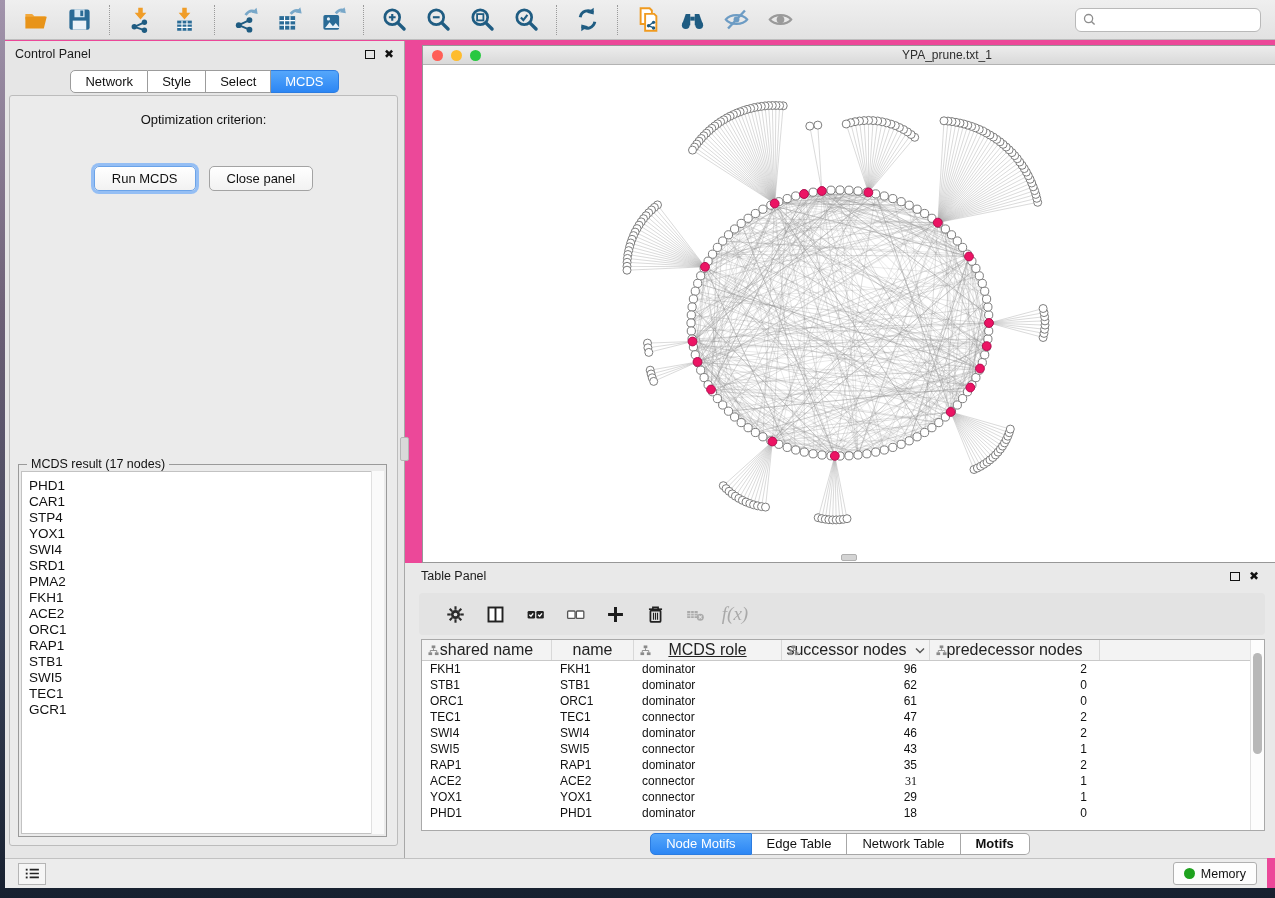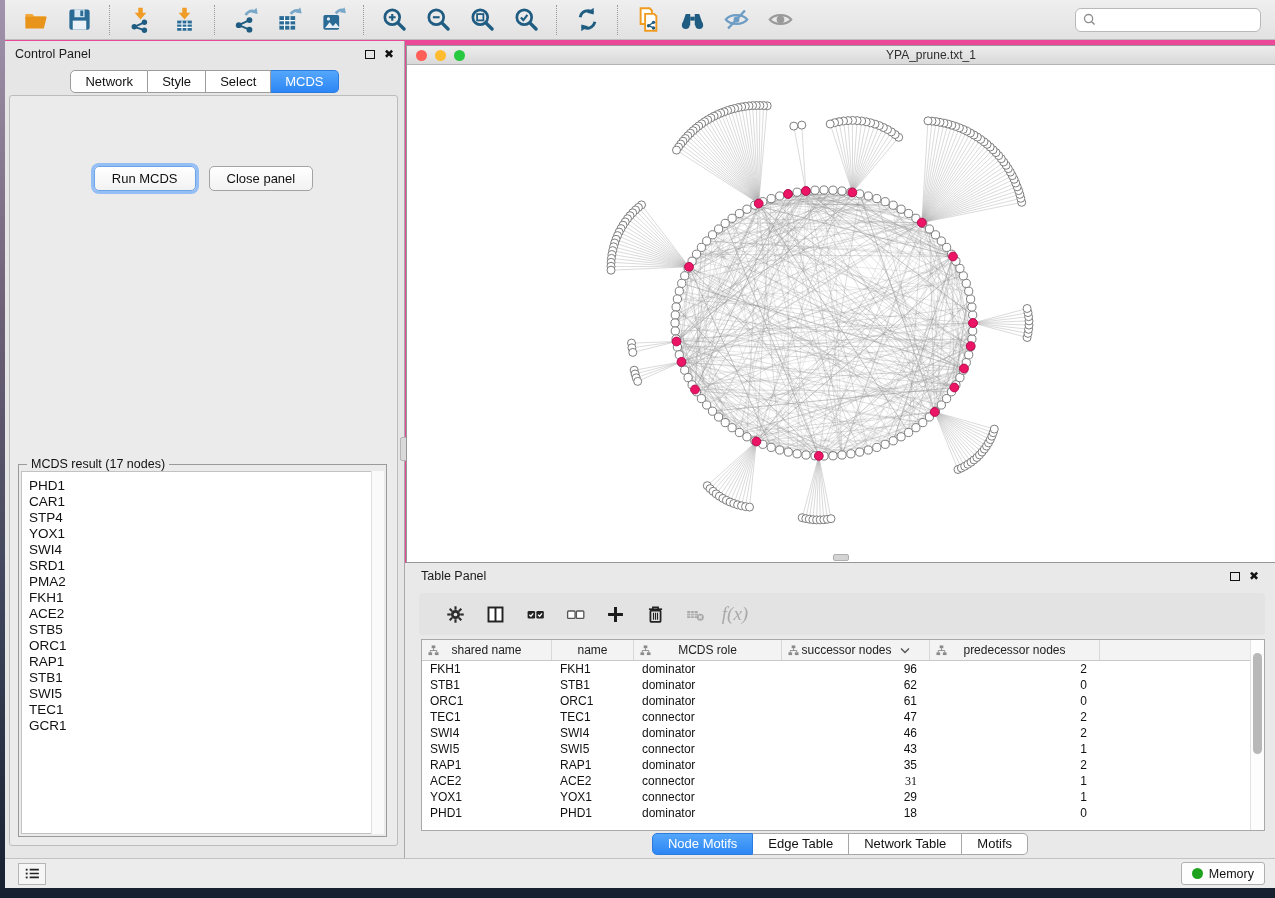--- a/index.html
+++ b/index.html
@@ -63,21 +63,21 @@
   .grouplegend { position:absolute; top:-8px; left:8px; background:#ebebeb; padding:0 4px;
     font-size:12.5px; color:#111; }
   .mcdslist { position:absolute; left:2px; right:2px; top:6px; bottom:2px; background:#fff;
     border:1px solid #c2c2c2; overflow:hidden; padding:6px 0 0 7px; }
   .mcdslist .item { font-size:13.5px; line-height:16px; color:#111; }
   .listtrack { position:absolute; right:2px; top:6px; bottom:2px; width:13px; background:#fafafa;
     border-left:1px solid #e0e0e0; }
 
   
   .rightarea { position:absolute; left:400px; top:0; right:0; bottom:0; }
-  .netwin { position:absolute; left:1px; right:0; top:4px; height:518px;
+  .netwin { position:absolute; left:17px; right:0; top:4px; height:518px;
     border:1px solid #979797; border-right:none; background:#fff;text-align:center; }
   .titlebar { height:19px; background:linear-gradient(#ededed,#d9d9d9); border-bottom:1px solid #b3b3b3;
     position:relative; display:flex; align-items:center; }
   .lights { display:flex; gap:8px; margin-left:9px; }
   .light { width:11px; height:11px; border-radius:50%; }
   .wtitle { position:absolute; left:524px; transform:translateX(-50%); font-size:12px; color:#2e2e2e;
     white-space:nowrap; }
   .netcanvas { position:absolute; left:0; right:0; top:19px; bottom:0; background:#fff; overflow:hidden; }
   .hhandle { position:absolute; left:50%; margin-left:-8px; bottom:1px; width:16px; height:7px;
     background:#d4d4d4; border:1px solid #b0b0b0; border-radius:2px; }
@@ -87,39 +87,39 @@
   .tp-toolbar { position:absolute; left:14px; right:10px; top:30px; height:42px; background:#e3e3e3;
     border-radius:4px; display:flex; align-items:center; padding-left:16px; gap:0; }
   .tpbtn { width:40px; height:34px; display:flex; align-items:center; justify-content:center; }
   .tpbtn svg { width:21px; height:21px; }
   .fx { font-family:"Liberation Serif", serif; font-style:italic; font-size:19px; color:#a9a9a9; }
 
   .datatable { position:absolute; left:16px; right:10px; top:76px; bottom:27px; background:#fff;
     border:1px solid #a9a9a9; overflow:hidden; }
   .thead { display:flex; height:21px; background:#f3f3f3; border-bottom:1px solid #c9c9c9; }
   .th { position:relative; display:flex; align-items:center; justify-content:center;
-    font-size:12px; color:#222; border-right:1px solid #d8d8d8; flex:none; }
+    font-size:16px; color:#222; border-right:1px solid #d8d8d8; flex:none; }
   .th .mini { position:absolute; left:6px; top:5px; }
   .th .chev { margin-left:8px; }
   .trow { display:flex; height:16px; align-items:center; }
   .td { flex:none; font-size:12px; color:#111; padding-left:8px; white-space:nowrap; overflow:hidden; }
   .td.num { text-align:right; padding-left:0; padding-right:13px; }
   .vscroll { position:absolute; right:0; top:0; bottom:0; width:14px; background:#fdfdfd;
     border-left:1px solid #e2e2e2; }
   .vthumb { position:absolute; left:2px; right:2px; top:13px; height:101px; background:#b8b8b8; border-radius:6px; }
 
   .btabs { position:absolute; left:0; right:0; bottom:3px; display:flex; justify-content:center; }
   .btab { padding:0 15px; height:22px; line-height:20px; background:#fff; border:1px solid #a7a7a7;
     border-left:none; font-size:13px; color:#111; cursor:default; }
   .btab:first-child { border-left:1px solid #a7a7a7; border-radius:5px 0 0 5px; }
-  .btab:last-child { border-radius:0 5px 5px 0; }
+  .btab:last-child { border-radius:0 5px 5px 0;font-weight:bold; }
   .btab.active { background:linear-gradient(#55a7fb,#2c86f4); border-color:#2c7ce0; color:#fff; }
 
   
-  .statusbar { position:absolute; left:0; right:0; bottom:0; height:30px; background:#ececec;
+  .statusbar { position:absolute; left:0; right:8px; bottom:0; height:30px; background:#ececec;
     border-top:1px solid #c2c2c2; display:flex; align-items:center; padding:0 10px; }
   .listbtn { width:28px; height:22px; background:#f6f6f6; border:1px solid #b5b5b5; margin-left:3px;
     display:flex; align-items:center; justify-content:center; }
   .membtn { margin-left:auto; height:23px; background:#fdfdfd; border:1px solid #b0b0b0; border-radius:3px;
     display:flex; align-items:center; gap:6px; padding:0 10px; font-size:12.5px; color:#111; }
   .greendot { width:11px; height:11px; border-radius:50%; background:#1ea21e; }
 </style>
 </head>
 <body>
 
@@ -288,37 +288,37 @@
           <span class="wic">✖</span>
         </span>
       </div>
       <div class="ctabs" id="ctabs">
           <div class="ctab">Network</div>
           <div class="ctab">Style</div>
           <div class="ctab">Select</div>
           <div class="ctab active">MCDS</div>
         </div>
       <div class="cp-content">
+        <div class="opt-label">Optimization criterion:</div>
         <div class="btnrow">
           <button class="pbtn focused">Run MCDS</button>
           <button class="pbtn">Close panel</button>
         </div>
         <div class="groupbox">
           <span class="grouplegend">MCDS result (17 nodes)</span>
           <div class="mcdslist" id="mcdslist">
               <div class="item">PHD1</div>
               <div class="item">CAR1</div>
               <div class="item">STP4</div>
               <div class="item">YOX1</div>
               <div class="item">SWI4</div>
               <div class="item">SRD1</div>
               <div class="item">PMA2</div>
               <div class="item">FKH1</div>
               <div class="item">ACE2</div>
-              <div class="item">STB5</div>
               <div class="item">ORC1</div>
               <div class="item">RAP1</div>
               <div class="item">STB1</div>
               <div class="item">SWI5</div>
               <div class="item">TEC1</div>
               <div class="item">GCR1</div>
             </div>
           <div class="listtrack"></div>
         </div>
       </div>
@@ -1281,21 +1281,21 @@
                   <rect x="4" y="0.5" width="4" height="3" fill="#8a8a8a"></rect>
                   <rect x="0.5" y="8" width="4" height="3" fill="#8a8a8a"></rect>
                   <rect x="7.5" y="8" width="4" height="3" fill="#8a8a8a"></rect>
                   <path d="M6 3.5V6M2.5 8V6h7v2" stroke="#8a8a8a" fill="none"></path>
                 </svg>
                 <span>shared name</span>
               </div>
               <div class="th" style="width: 82px;">
                 <span>name</span>
               </div>
-              <div class="th" style="width: 148px;">
+              <div class="th" style="width: 148px; text-decoration: underline;">
                 <svg class="mini" width="11" height="11" viewBox="0 0 12 12">
                   <rect x="4" y="0.5" width="4" height="3" fill="#8a8a8a"></rect>
                   <rect x="0.5" y="8" width="4" height="3" fill="#8a8a8a"></rect>
                   <rect x="7.5" y="8" width="4" height="3" fill="#8a8a8a"></rect>
                   <path d="M6 3.5V6M2.5 8V6h7v2" stroke="#8a8a8a" fill="none"></path>
                 </svg>
                 <span>MCDS role</span>
               </div>
               <div class="th" style="width: 148px;">
                 <svg class="mini" width="11" height="11" viewBox="0 0 12 12">

